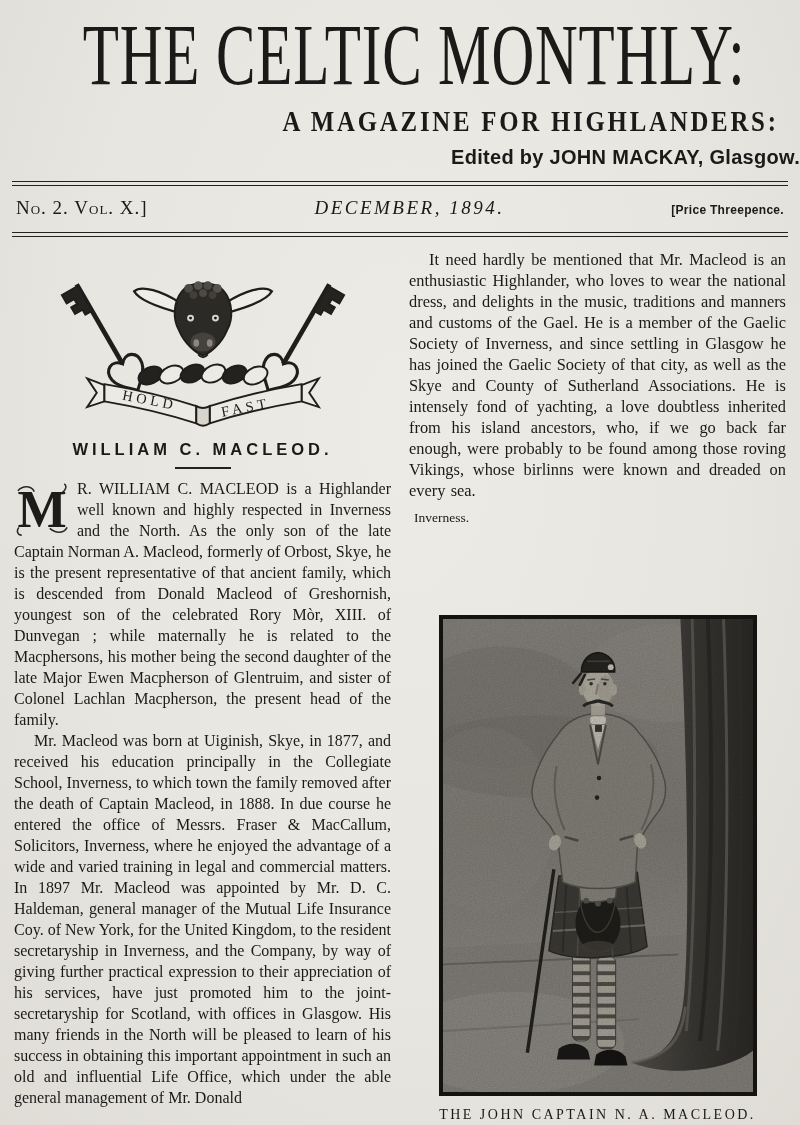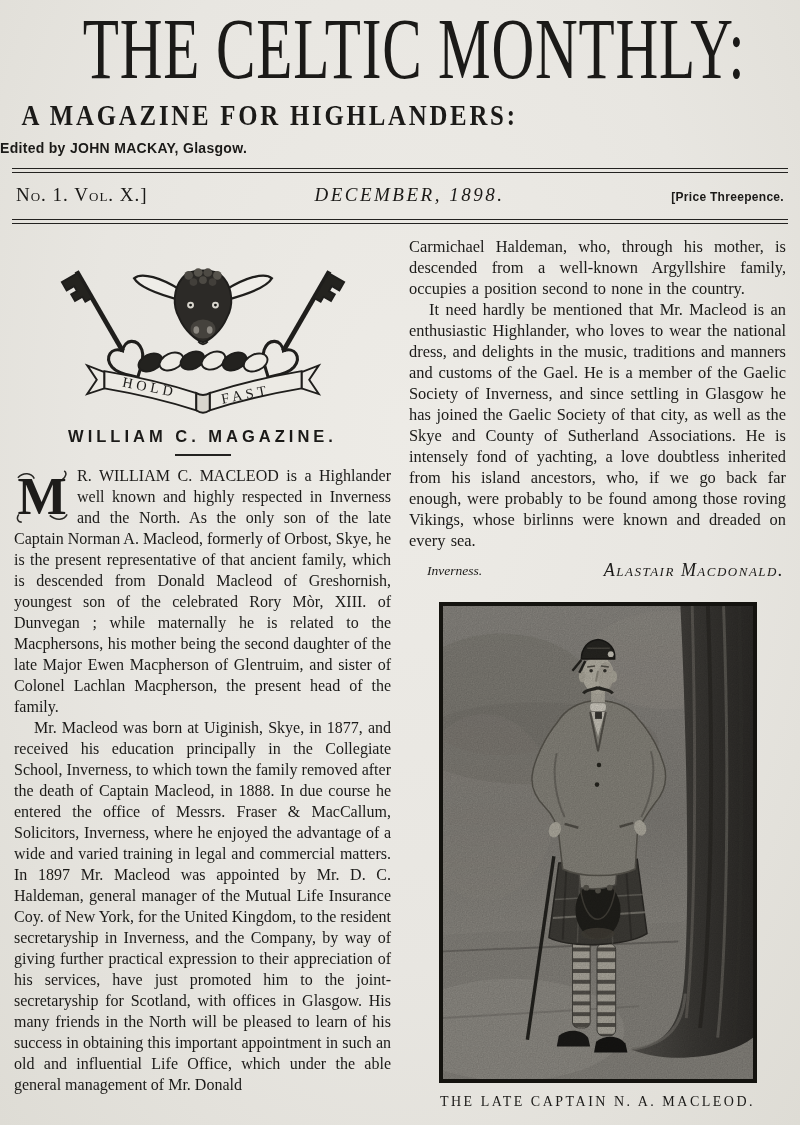--- a/index.html
+++ b/index.html
@@ -7,37 +7,37 @@
   .page {
     position:relative;
     width:800px; height:1125px;
     margin:0 auto;
     background: radial-gradient(ellipse at 50% 38%, #edebe6 0%, #e8e6e1 55%, #dedcd5 100%);
     color:#1b1a18;
     overflow:hidden;
     font-family:"Liberation Serif", serif;
   }
   
-  header { text-align:left; }
+  header { text-align:right; padding-top:6px; }
   .masthead { height:76px; overflow:visible; white-space:nowrap; }
   .masthead span{
     display:inline-block;
     font-family:"Liberation Serif", serif;
     font-size:74px; font-weight:normal; letter-spacing:1px;
     transform:scale(0.80,1.18); transform-origin:50% 10%;
   }
   .subtitle-wrap { margin-top:24px; height:32px; white-space:nowrap; }
   .subtitle-wrap span{
     display:inline-block;
     font-family:"Liberation Serif", serif;
     font-weight:bold; font-size:27px; letter-spacing:3px;
     transform:scale(0.92,1.06); transform-origin:50% 0;
   }
   .edited { margin-top:8px; font-family:"Liberation Sans", sans-serif;
-    font-weight:bold; font-size:14px; letter-spacing:0.3px; }
+    font-weight:bold; font-size:20px; letter-spacing:0.3px; }
   
   .rule-double { margin:0 12px; height:5px;
     border-top:1.6px solid #232220; border-bottom:1.2px solid #232220; }
   .rule-top { margin-top:12px; }
   .issue-row { display:flex; justify-content:space-between; align-items:baseline;
     padding:11px 16px 13px 16px; }
   .issue-no { font-size:19px; font-variant:small-caps; letter-spacing:1px; }
   .issue-date { font-size:19px; font-style:italic; letter-spacing:2.5px; }
   .issue-price { font-family:"Liberation Sans", sans-serif; font-weight:bold;
     font-size:12px; letter-spacing:0.3px; }
@@ -50,22 +50,22 @@
   p.indent { text-indent:20px;font-family:Liberation Serif, serif; }
   
   .crest-fig { width:330px; margin:4px auto 0 auto; }
   .crest-caption { text-align:center; margin-top:5px;
     font-family:"Liberation Sans", sans-serif; font-weight:bold;
     font-size:16.5px; letter-spacing:4px; }
   .small-rule { width:56px; margin:8px auto 9px auto; border-top:2.2px solid #232220; }
   
   .dropcap { float:left; width:56px; height:58px; margin:3px 7px 0 0; }
   
-  .signature { display:flex; justify-content:space-between; align-items:center;
-    margin:9px 2px 13px 18px;font-style:italic; }
+  .signature { display:flex; justify-content:space-between; align-items:flex-start;
+    margin:9px 2px 13px 5px; }
   .sig-place { font-size:13.5px; }
   .sig-author { font-variant:small-caps; font-size:18px; letter-spacing:1.5px; }
   
   .photo-block { margin-top:auto; }
   .photo-frame { width:318px; margin:0 auto; border:4px solid #14130f;
     line-height:0; background:#7d7a74; }
   .photo-caption { margin-top:11px; margin-bottom:6px; text-align:center;
     font-size:14px; letter-spacing:2.5px; }
 </style>
 </head>
@@ -79,22 +79,22 @@
     </div>
     <div class="subtitle-wrap">
       <span>A MAGAZINE FOR HIGHLANDERS:</span>
     </div>
     <div class="edited">Edited by JOHN MACKAY, Glasgow.</div>
   </header>
 
   <div class="rule-double rule-top"></div>
 
   <div class="issue-row">
-    <span class="issue-no">No. 1. Vol. X.]</span>
-    <span class="issue-date">DECEMBER, 1898.</span>
+    <span class="issue-no">No. 2. Vol. X.]</span>
+    <span class="issue-date">DECEMBER, 1894.</span>
     <span class="issue-price">[Price Threepence.</span>
   </div>
 
   <div class="rule-double"></div>
 
   <main class="columns">
 
     <section class="col left">
 
       <figure class="crest-fig">
@@ -149,41 +149,39 @@
             <path d="M268,138 L286,131 L276,146 L286,161 L268,155 Z" fill="#eceae4" stroke="#1f1e1c" stroke-width="2"></path>
             <path d="M62,137 Q115,146 158,160 L158,178 Q115,164 62,155 Z" fill="#eceae4" stroke="#1f1e1c" stroke-width="2"></path>
             <path d="M268,137 Q215,146 172,160 L172,178 Q215,164 268,155 Z" fill="#eceae4" stroke="#1f1e1c" stroke-width="2"></path>
             <path d="M158,160 Q165,164 172,160 L172,178 Q165,183 158,178 Z" fill="#d8d5cd" stroke="#1f1e1c" stroke-width="2"></path>
             <text transform="translate(80,153) rotate(11)" font-family="Liberation Serif, serif" font-size="15" letter-spacing="4" fill="#1d1c1a">HOLD</text>
             <text transform="translate(185,171) rotate(-11)" font-family="Liberation Serif, serif" font-size="15" letter-spacing="4" fill="#1d1c1a">FAST</text>
           </g>
         </svg>
       </figure>
 
-      <div class="crest-caption">WILLIAM C. MAGAZINE.</div>
+      <div class="crest-caption">WILLIAM C. MACLEOD.</div>
       <div class="small-rule"></div>
 
       <p>
         <svg class="dropcap" viewBox="0 0 58 56">
           <path d="M4,8 C10,2 18,3 21,9 M37,47 C44,53 52,52 55,46 M5,46 C2,50 4,54 8,54 M50,10 C54,7 55,3 52,1" stroke="#2a2926" stroke-width="1.6" fill="none"></path>
           <text x="29" y="46" text-anchor="middle" font-family="Liberation Serif, serif" font-size="54" font-weight="bold" fill="#1d1c1a">M</text>
         </svg><span>R. WILLIAM C. MACLEOD is a Highlander well known and highly respected in Inverness and the North. As the only son of the late Captain Norman A. Macleod, formerly of Orbost, Skye, he is the present representative of that ancient family, which is descended from Donald Macleod of Greshornish, youngest son of the celebrated Rory Mòr, XIII. of Dunvegan ; while maternally he is related to the Macphersons, his mother being the second daughter of the late Major Ewen Macpherson of Glentruim, and sister of Colonel Lachlan Macpherson, the present head of the family.</span>
       </p>
       <p class="indent">Mr. Macleod was born at Uiginish, Skye, in 1877, and received his education principally in the Collegiate School, Inverness, to which town the family removed after the death of Captain Macleod, in 1888. In due course he entered the office of Messrs. Fraser &amp; MacCallum, Solicitors, Inverness, where he enjoyed the advantage of a wide and varied training in legal and commercial matters. In 1897 Mr. Macleod was appointed by Mr. D. C. Haldeman, general manager of the Mutual Life Insurance Coy. of New York, for the United Kingdom, to the resident secretaryship in Inverness, and the Company, by way of giving further practical expression to their appreciation of his services, have just promoted him to the joint-secretaryship for Scotland, with offices in Glasgow. His many friends in the North will be pleased to learn of his success in obtaining this important appointment in such an old and influential Life Office, which under the able general management of Mr. Donald</p>
 
     </section>
 
     <section class="col right">
 
-      <p>Carmichael Haldeman, who, through his mother, is descended from a well-known Argyllshire family, occupies a position second to none in the country.</p>
       <p class="indent">It need hardly be mentioned that Mr. Macleod is an enthusiastic Highlander, who loves to wear the national dress, and delights in the music, traditions and manners and customs of the Gael. He is a member of the Gaelic Society of Inverness, and since settling in Glasgow he has joined the Gaelic Society of that city, as well as the Skye and County of Sutherland Associations. He is intensely fond of yachting, a love doubtless inherited from his island ancestors, who, if we go back far enough, were probably to be found among those roving Vikings, whose birlinns were known and dreaded on every sea.</p>
 
       <div class="signature">
         <span class="sig-place">Inverness.</span>
-        <span class="sig-author">Alastair Macdonald.</span>
       </div>
 
       <div class="photo-block">
         <figure class="photo-frame">
           <svg viewBox="0 0 316 482" width="310" height="473">
             <defs>
               <linearGradient id="pbg" x1="0" y1="0" x2="0" y2="1">
                 <stop offset="0" stop-color="#8e8b85"></stop>
                   <stop offset="0.45" stop-color="#84817b"></stop>
                 <stop offset="0.72" stop-color="#908d86"></stop>
@@ -275,18 +273,18 @@
               <g>
                 <path d="M141,54 L175,54 C176,45 170,35 158,34 C147,35 141,44 141,54 Z" fill="#282723" stroke="#1b1a17" stroke-width="1.5"></path>
                 <line x1="147" y1="43" x2="170" y2="43" stroke="#4a4841" stroke-width="1.5"></line>
                 <circle cx="171" cy="49" r="3" fill="#cfccc1"></circle>
                 <path d="M141,55 L132,66 M145,56 L139,68" stroke="#24231f" stroke-width="2.5"></path>
               </g>
             </g>
             <rect width="316" height="482" filter="url(#grain)" opacity="0.2"></rect>
           </svg>
         </figure>
-        <div class="photo-caption">THE LATE CAPTAIN N. A. MACLEOD.</div>
+        <div class="photo-caption">THE JOHN CAPTAIN N. A. MACLEOD.</div>
       </div>
 
     </section>
   </main>
 </div>
 
 </body></html>

